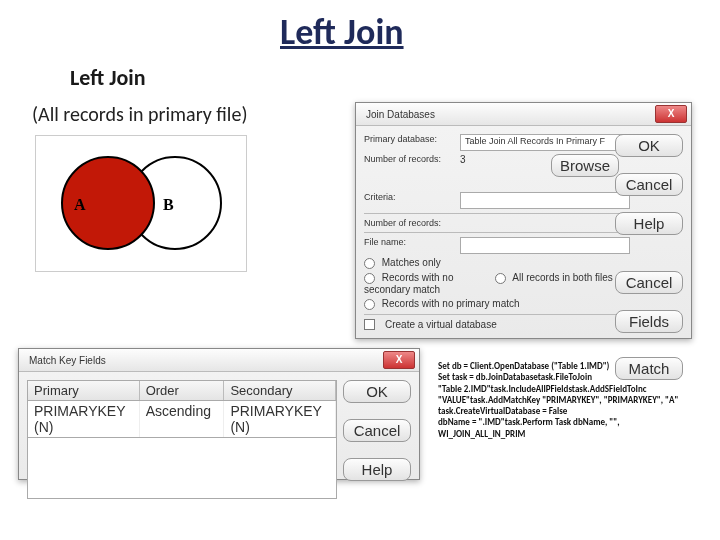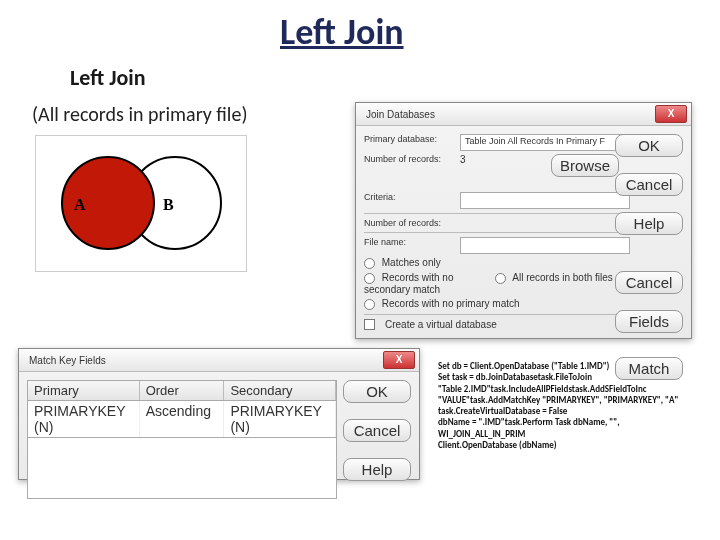--- a/index.html
+++ b/index.html
@@ -149,14 +149,13 @@
 </div>
 
 <div class="code">
   <div>Set db = Client.OpenDatabase ("Table 1.IMD")</div>
   <div>Set task = db.JoinDatabasetask.FileToJoin</div>
   <div>"Table 2.IMD"task.IncludeAllPFieldstask.AddSFieldToInc</div>
   <div>"VALUE"task.AddMatchKey "PRIMARYKEY", "PRIMARYKEY", "A"</div>
   <div>task.CreateVirtualDatabase = False</div>
   <div>dbName = ".IMD"task.Perform Task dbName, "",</div>
   <div>WI_JOIN_ALL_IN_PRIM</div>
-  <div>Client.OpenDatabase (dbName)</div>
 </div>
 
 </body></html>

